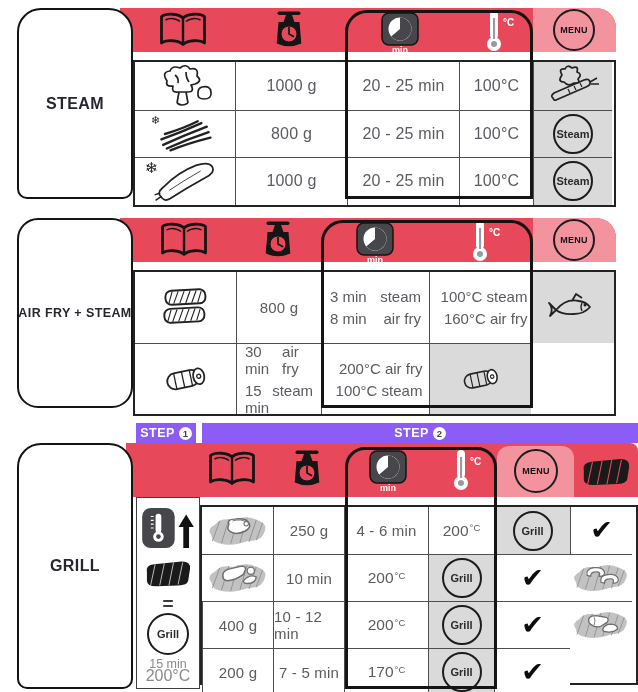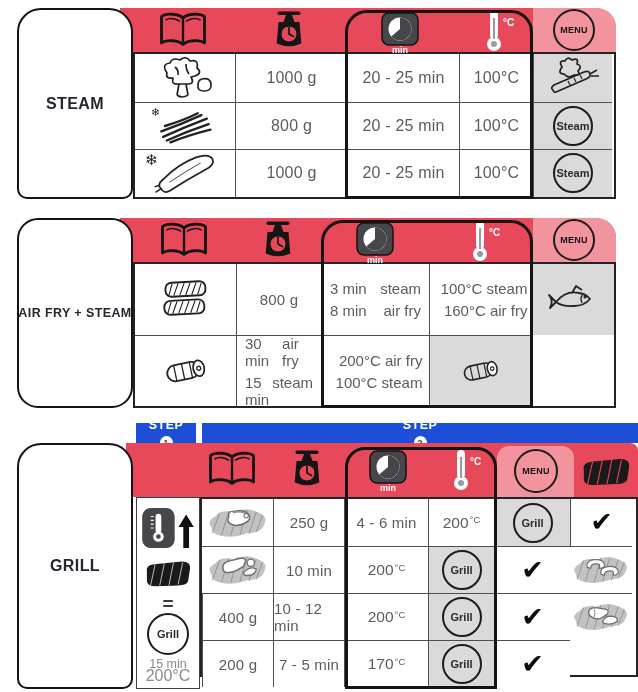--- a/index.html
+++ b/index.html
@@ -3,21 +3,21 @@
 <meta charset="utf-8">
 <style>
   html,body{margin:0;padding:0;background:#fff;}
   .page{position:relative;width:638px;height:692px;background:#fff;overflow:hidden;
         font-family:"Liberation Sans","DejaVu Sans",sans-serif;}
   .tbl{position:absolute;left:0;width:638px;}
   
   .band{position:absolute;background:#E8495A;}
   .pinkblk{position:absolute;background:#F2939E;}
   
-  .grid{position:absolute;display:grid;background:#fff;border:2px solid #232323;box-sizing:border-box;}
+  .grid{position:absolute;display:grid;background:#fff;border:2px solid #232323;box-sizing:border-box;margin-top:8px;}
   .cell{display:flex;align-items:center;justify-content:center;position:relative;
         border-left:1.4px solid #4E4E4E;border-top:1.4px solid #4E4E4E;background:#fff;box-sizing:border-box;}
   .cell.nl{border-left:none;}
   .cell.nt{border-top:none;}
   .cell.gray{background:#DADADA;}
   .val{font-size:16px;color:#5B5C61;letter-spacing:.2px;}
   .val.sm{font-size:15px;}
   
   .group-outline{position:absolute;border:3px solid #141414;border-radius:22px 22px 0 0;
                  box-sizing:border-box;pointer-events:none;z-index:5;background:transparent;}
@@ -30,21 +30,21 @@
           box-sizing:border-box;background:transparent;}
   .menu-circle{width:42px;height:42px;position:absolute;border-width:2.2px;}
   .menu-circle span{font-size:9px;font-weight:bold;color:#141414;letter-spacing:.2px;}
   .mode-circle{width:40px;height:40px;}
   .mode-circle span{font-size:11px;font-weight:bold;color:#2a2a2a;}
   
   .hicon{position:absolute;display:flex;flex-direction:column;align-items:center;z-index:2;}
   .min-label{font-size:9px;color:#fff;font-weight:bold;margin-top:0;line-height:9px;}
   .degc{position:absolute;font-size:10px;color:#fff;font-weight:bold;}
   
-  .stepbar{position:absolute;background:#1d4ed8;display:flex;align-items:center;justify-content:center;gap:4px;flex-direction:column;}
+  .stepbar{position:absolute;background:#8b5cf6;display:flex;align-items:center;justify-content:center;gap:4px;}
   .stepbar .stxt{color:#fff;font-weight:bold;font-size:12.5px;letter-spacing:.5px;}
   .stepnum{width:13px;height:13px;border-radius:50%;background:#fff;color:#454549;font-size:9.5px;font-weight:bold;
            display:flex;align-items:center;justify-content:center;line-height:13px;}
   
   .duo{display:flex;flex-direction:column;gap:5px;width:100%;padding:0 8px;box-sizing:border-box;}
   .duo-row{display:flex;justify-content:space-between;}
   .duo-row span{font-size:15px;color:#5B5C61;}
   .lines{display:flex;flex-direction:column;gap:5px;align-items:flex-end;padding-left:7px;}
   .lines span{font-size:15px;color:#5B5C61;}
   

